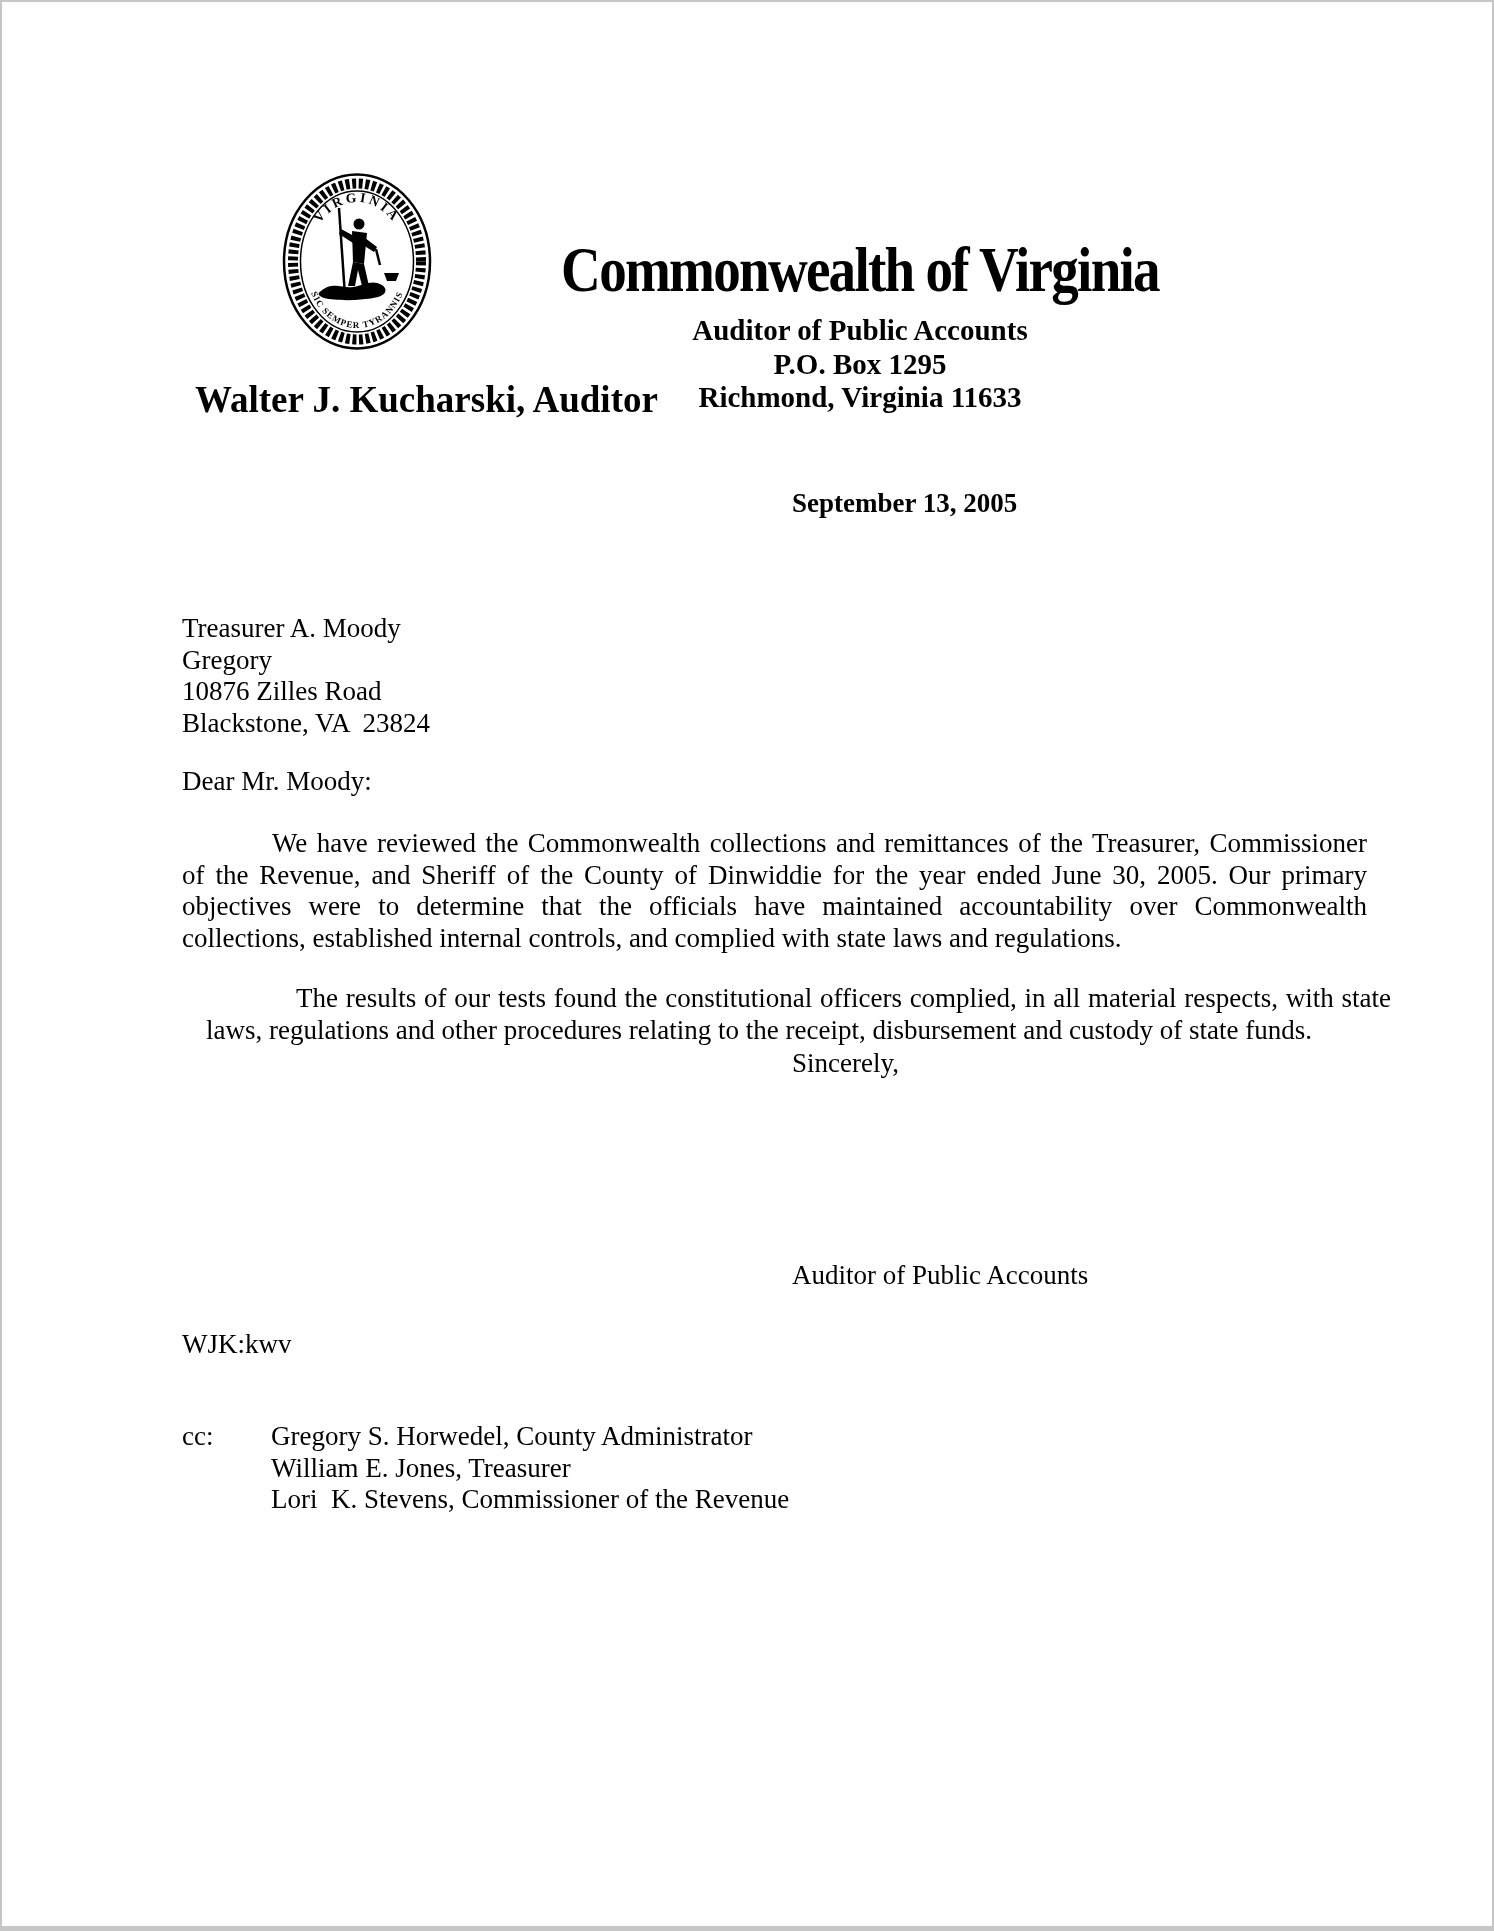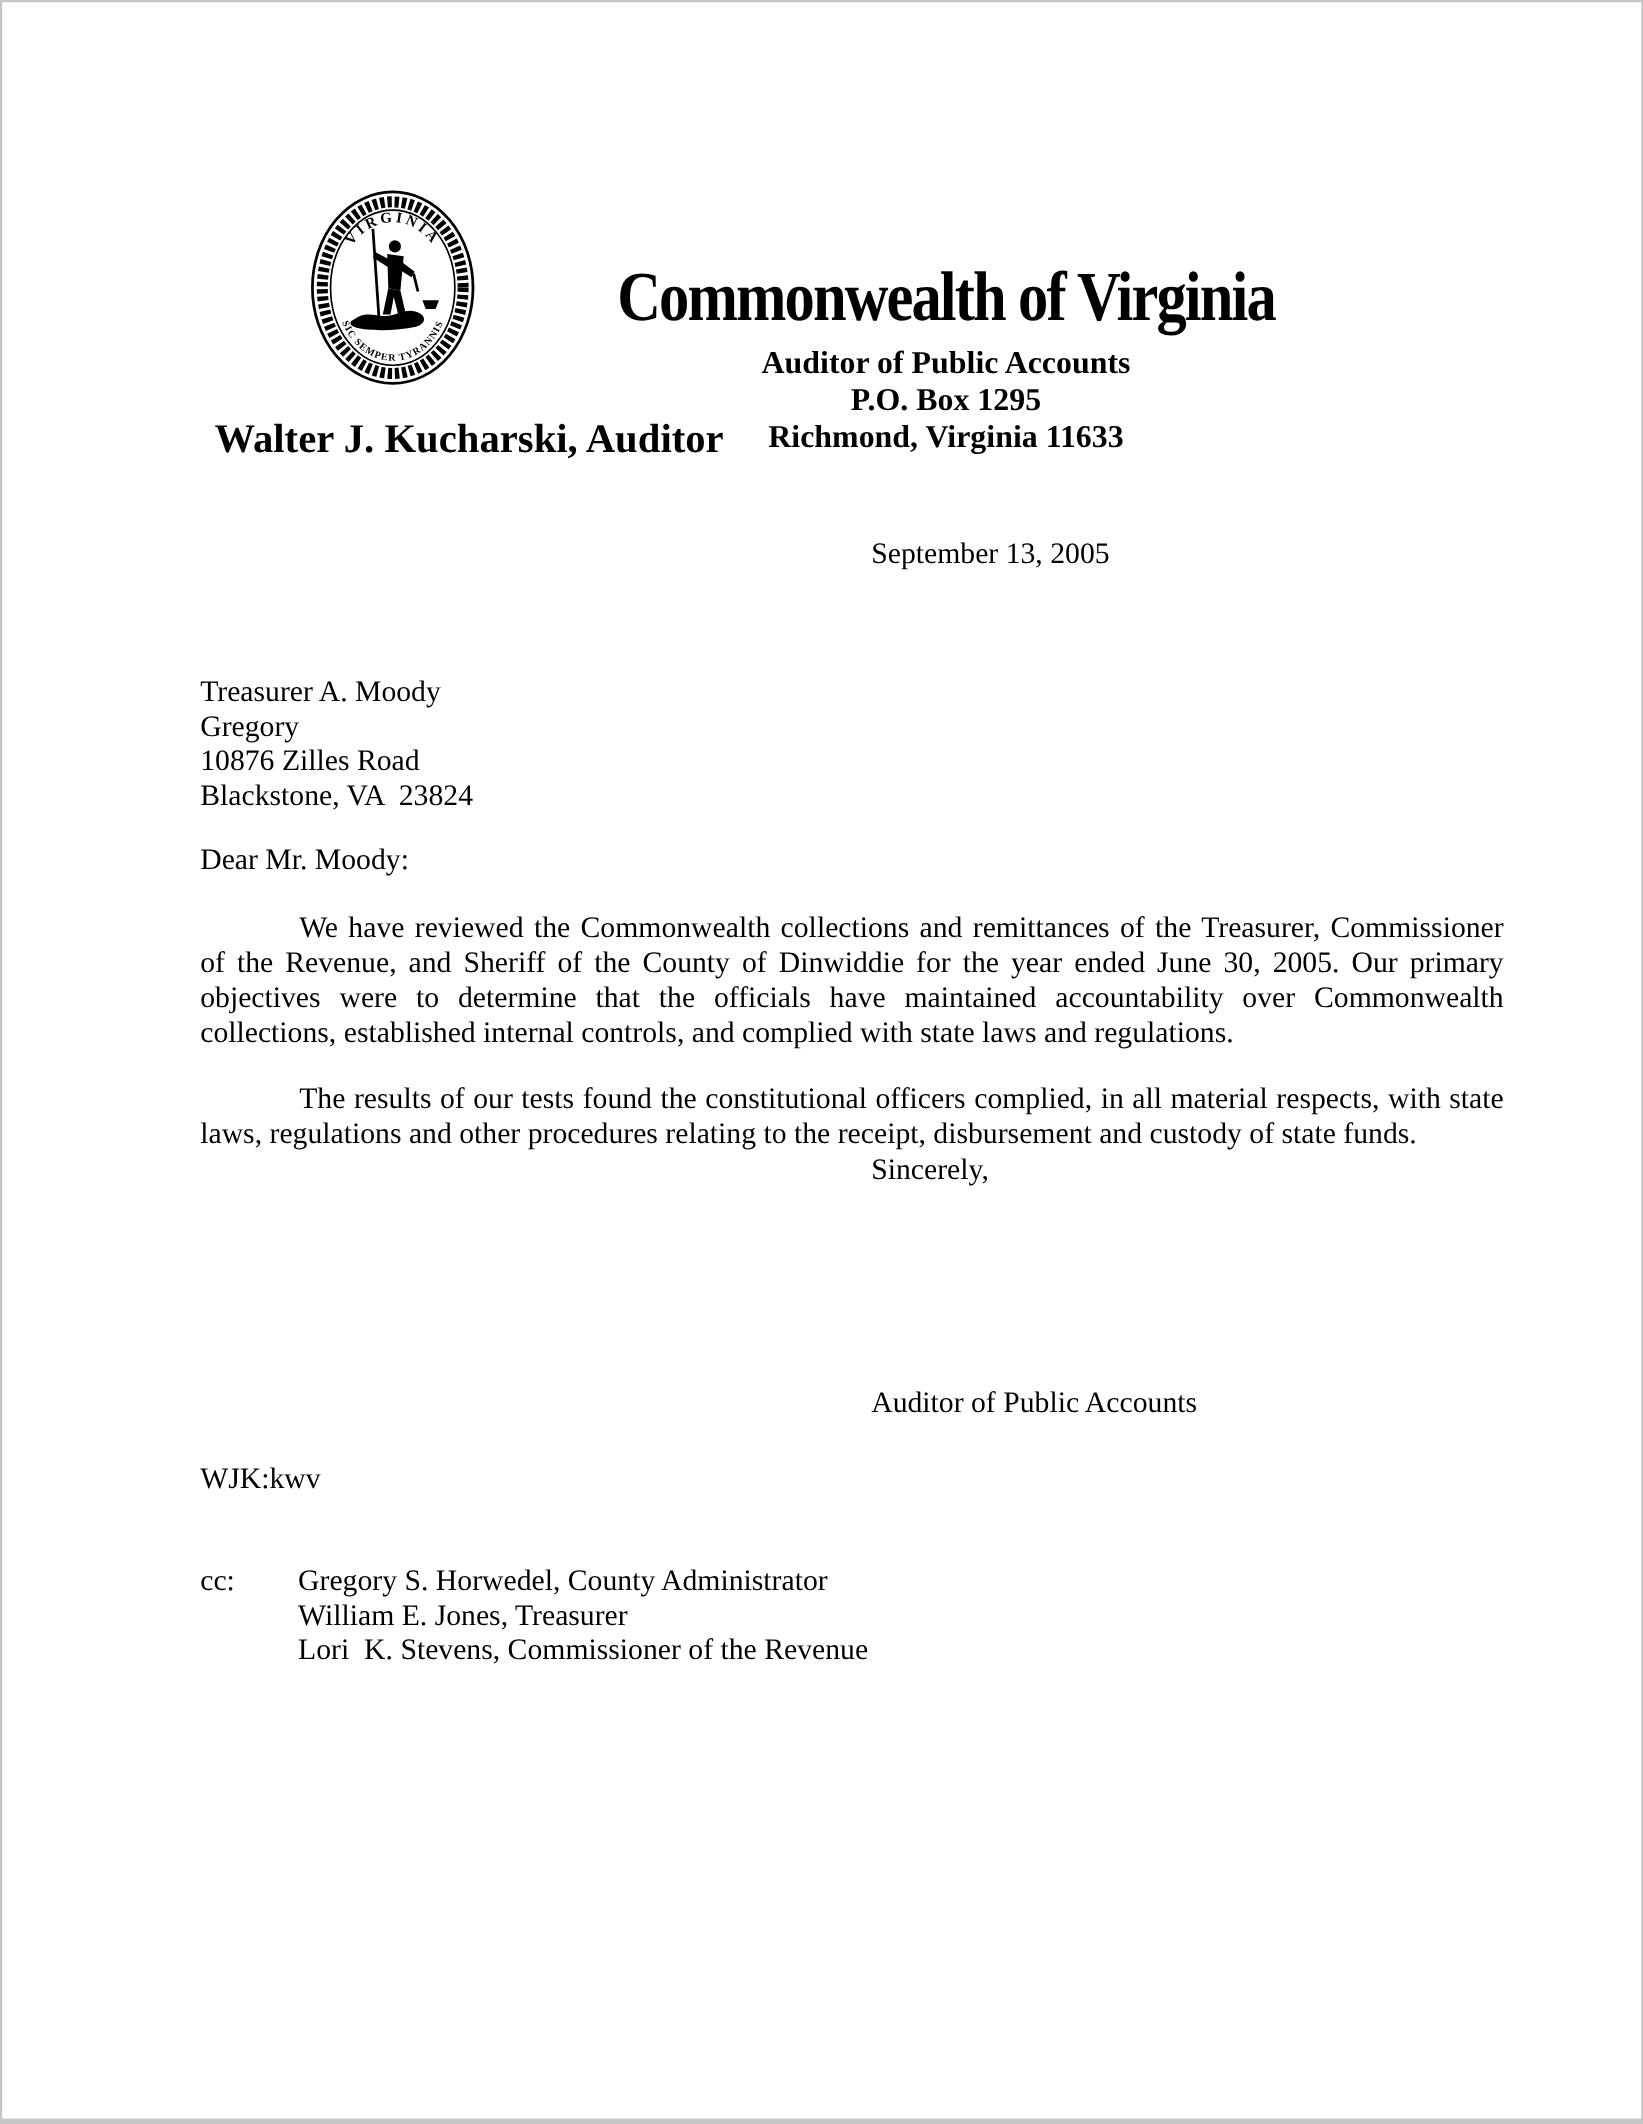--- a/index.html
+++ b/index.html
@@ -60,31 +60,31 @@
     white-space: nowrap;
   }
 
   
   .body-text {
     font-size: 27px;
     line-height: 31.5px;
   }
   .pre { white-space: pre-wrap; }
 
-  .date-line   { left: 790px; top: 486px;  }
+  .date-line   { left: 790px; top: 486px; font-weight: bold;  }
   .recipient   { left: 180px; top: 611px;  }
   .salutation  { left: 180px; top: 764px;  }
   .para {
     left: 180px;
     width: 1185px;
     text-align: justify;
     text-indent: 90px;
   }
   .para-1 { top: 826px; }
-  .para-2 { top: 981px; }
+  .para-2 { top: 981px; margin-left: 24px; }
   .closing        { left: 790px; top: 1046px; }
   .signature-title{ left: 790px; top: 1258px; }
   .initials       { left: 180px; top: 1327px; }
   .cc-label       { left: 180px; top: 1419px; }
   .cc-list        { left: 269px; top: 1419px; }
 </style>
 </head>
 <body>
 
 <div class="page">

